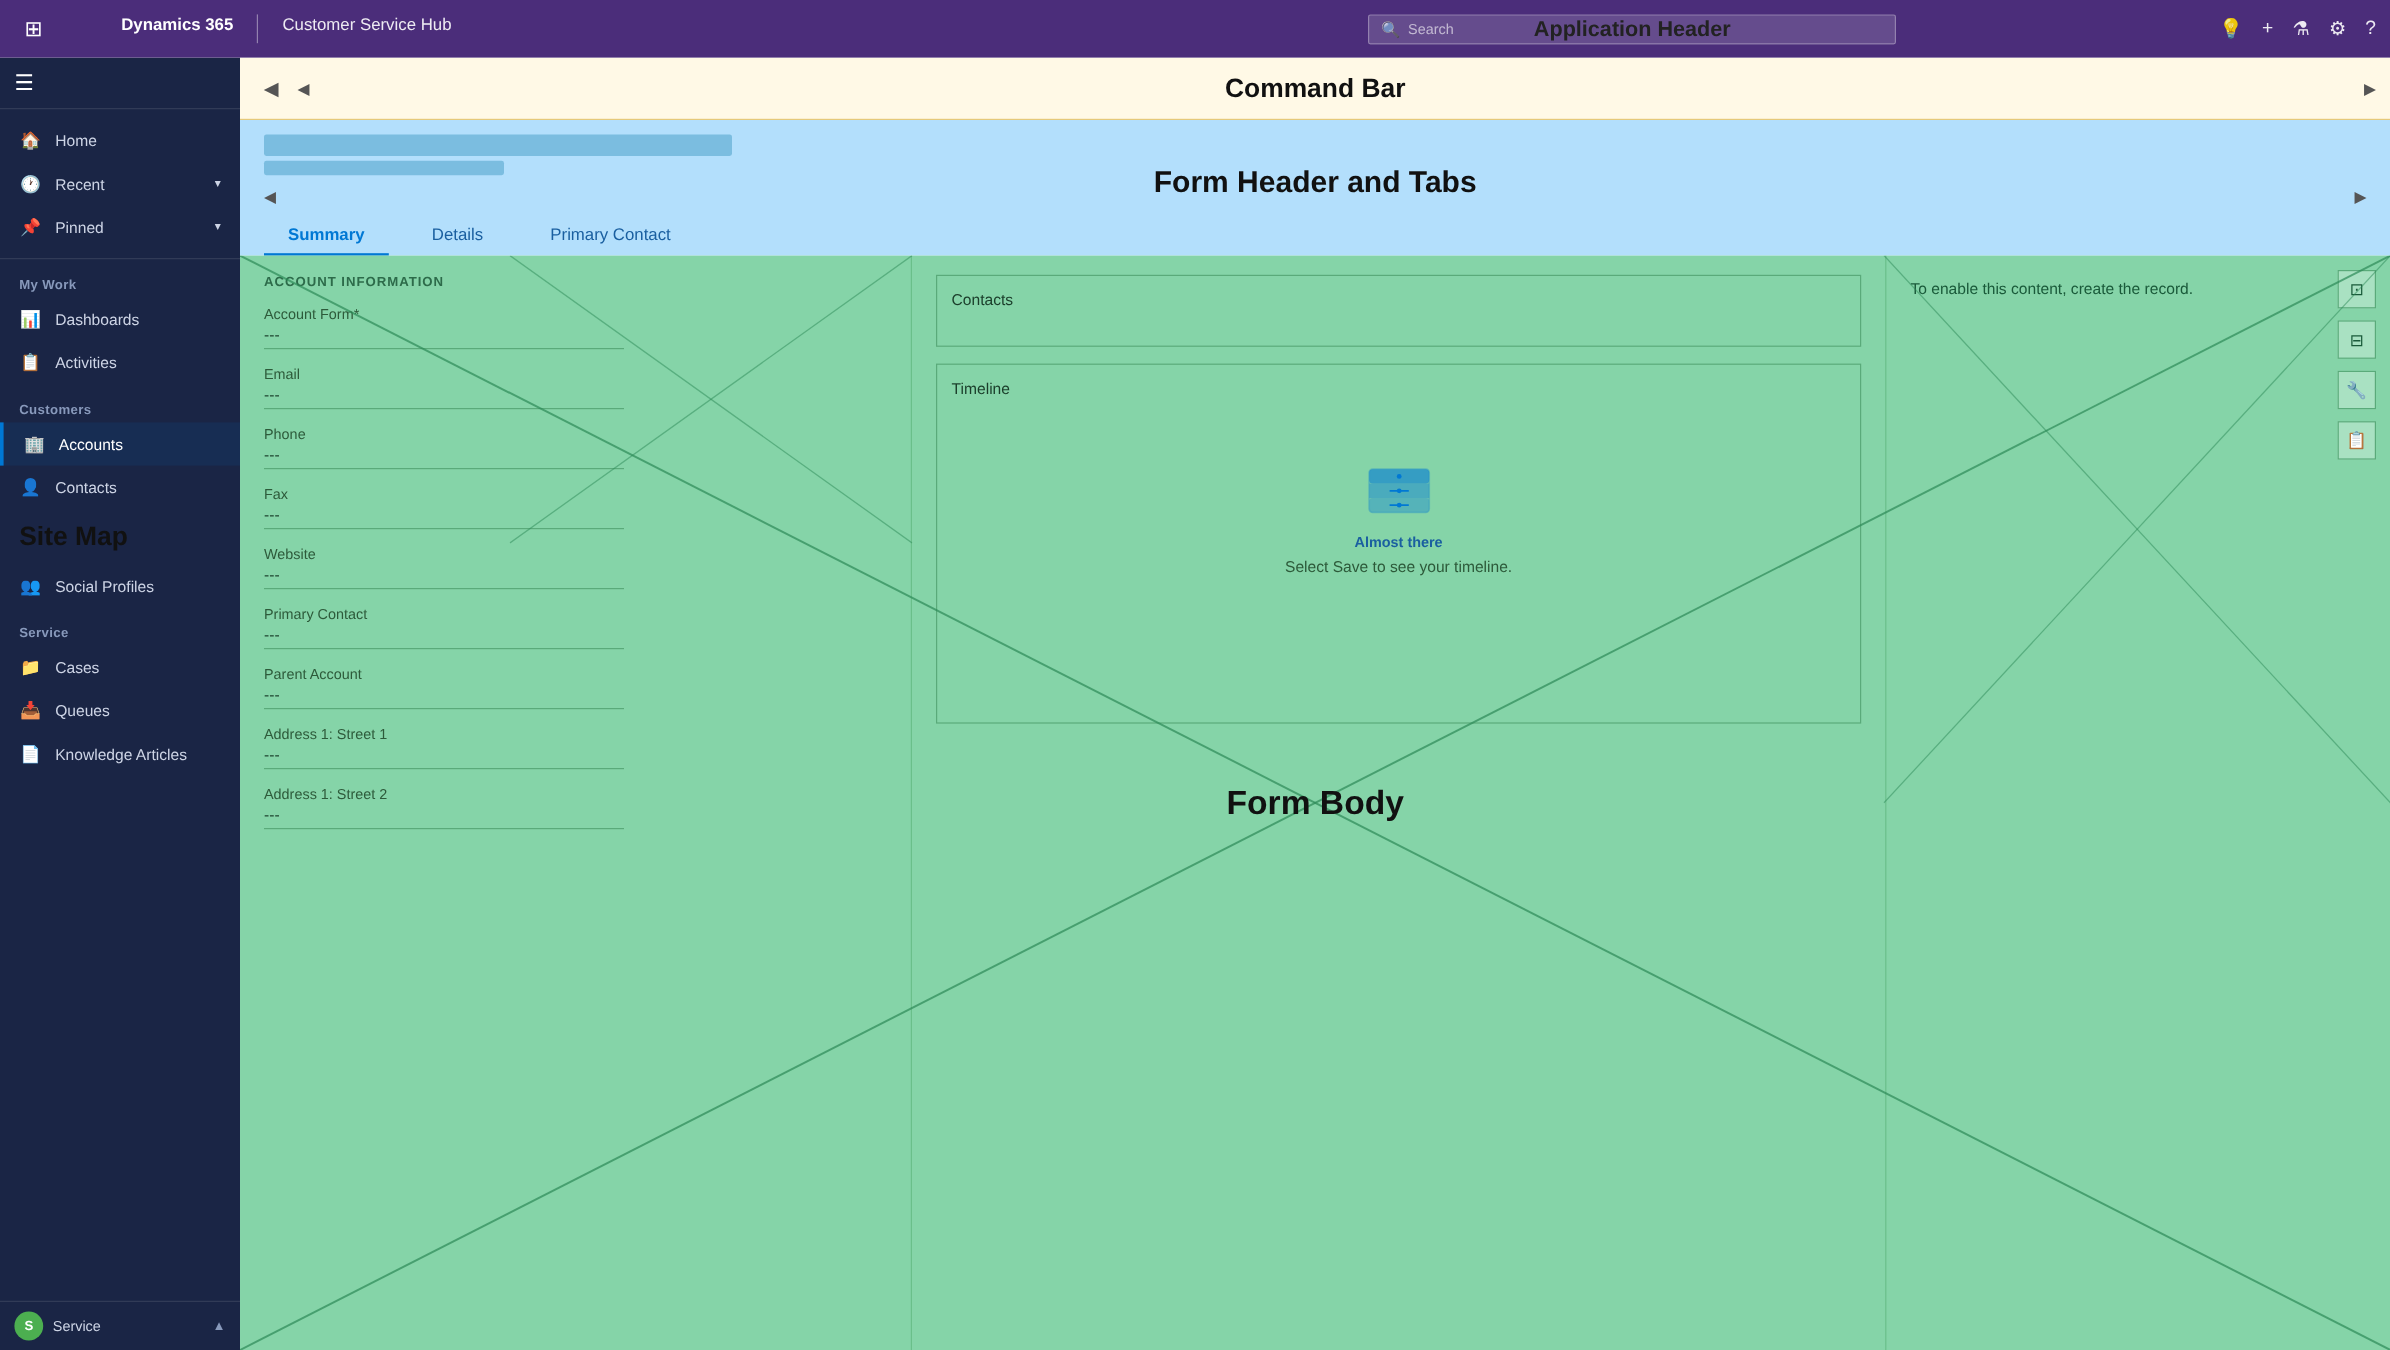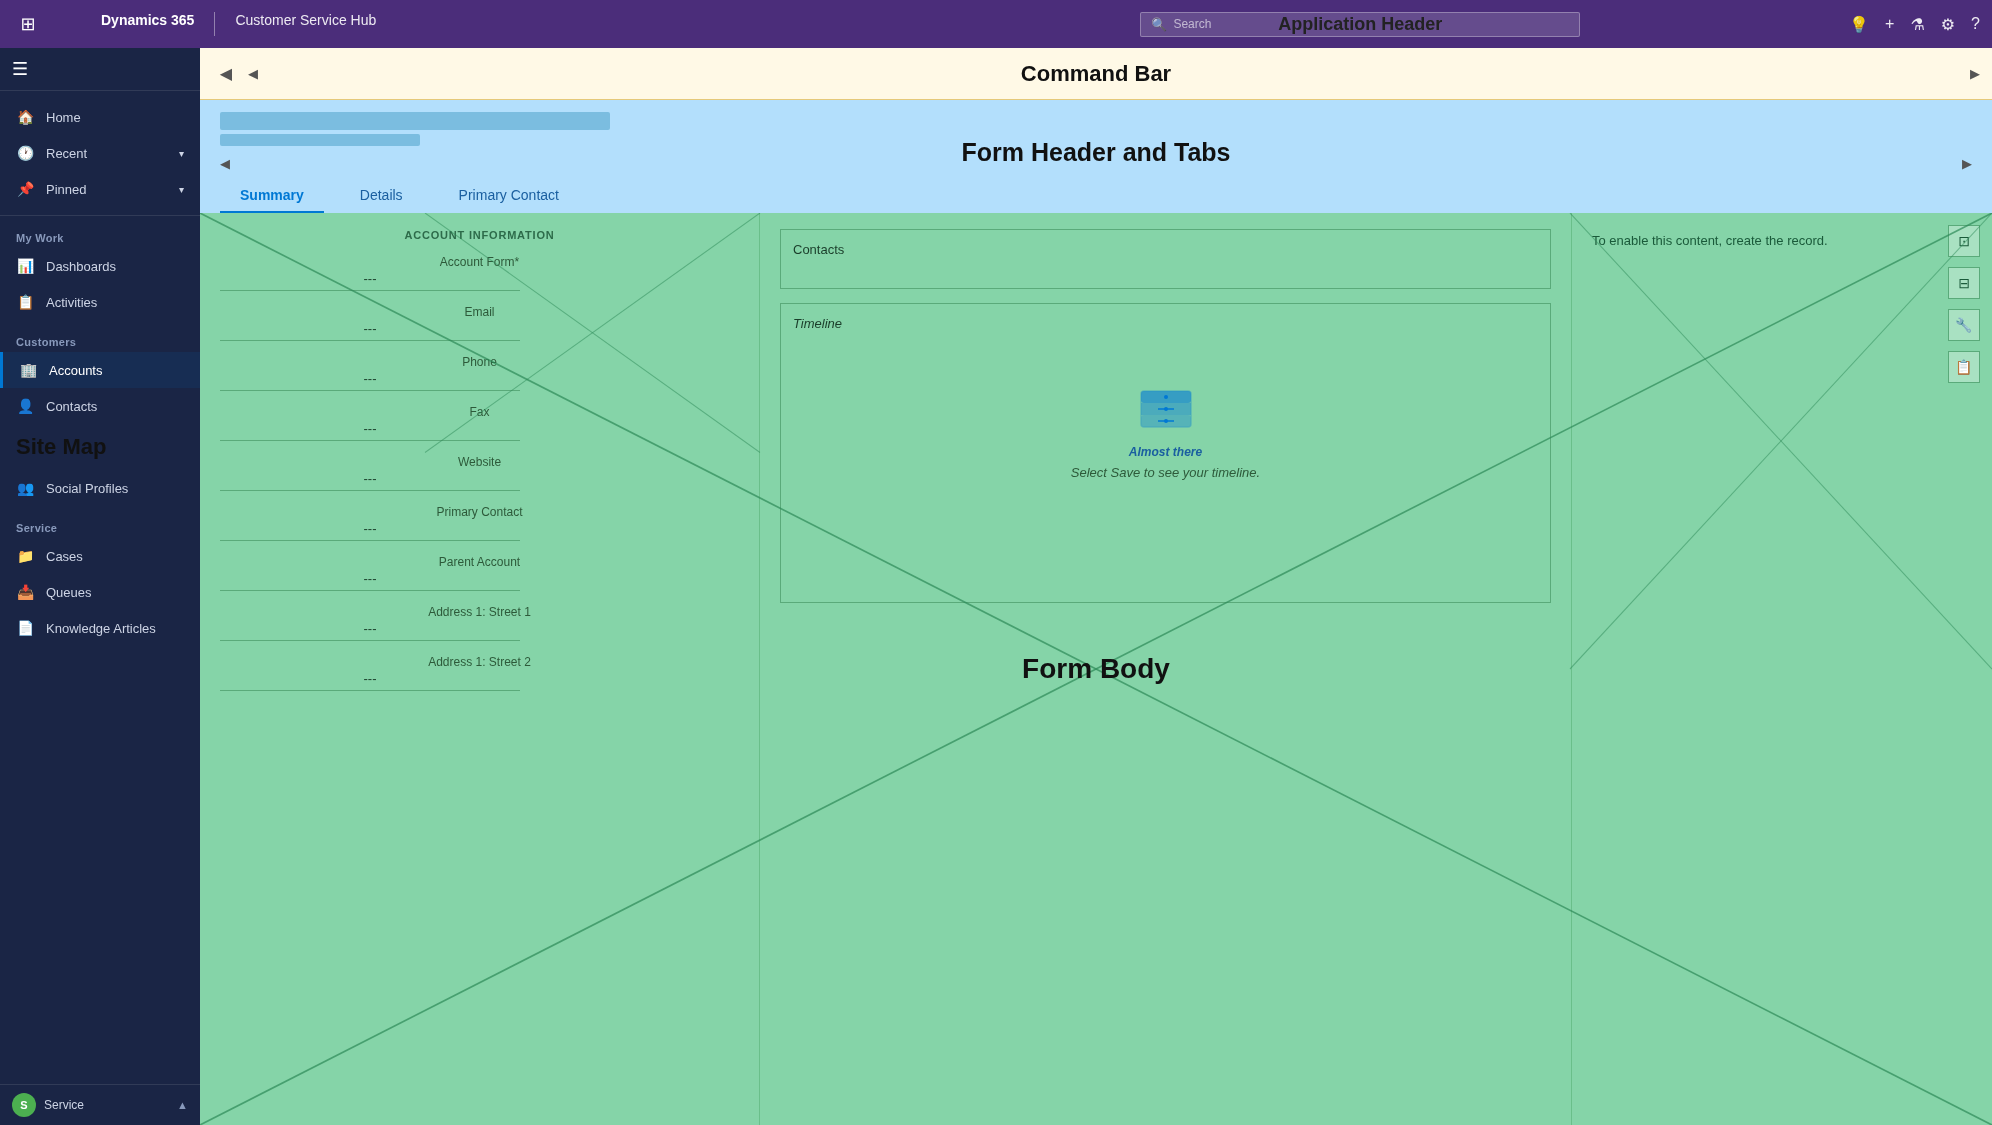--- a/index.html
+++ b/index.html
@@ -247,21 +247,20 @@
       pointer-events: none;
     }
 
     
     .form-left-col {
       width: 560px;
       flex-shrink: 0;
       padding: 16px 20px;
       border-right: 1px solid #6abf8a;
       overflow-y: auto;
-      text-align: center;
     }
     .section-title {
       font-size: 11px;
       font-weight: 700;
       color: #2d6b4a;
       letter-spacing: 0.8px;
       margin-bottom: 14px;
       text-transform: uppercase;
     }
     .form-field { margin-bottom: 14px; }
@@ -300,21 +299,20 @@
       border: 1px solid #5aaa7a;
       padding: 12px;
       min-height: 60px;
       margin-bottom: 14px;
     }
     .contacts-label { font-size: 13px; color: #1a3d2a; }
     .timeline-box {
       border: 1px solid #5aaa7a;
       padding: 12px;
       min-height: 300px;
-      font-style: italic;
     }
     .timeline-label { font-size: 13px; color: #1a3d2a; margin-bottom: 12px; }
     .timeline-empty {
       display: flex; flex-direction: column; align-items: center; justify-content: center;
       padding: 40px 0;
     }
     .timeline-icon {
       width: 60px; height: 50px;
       margin-bottom: 12px;
     }

